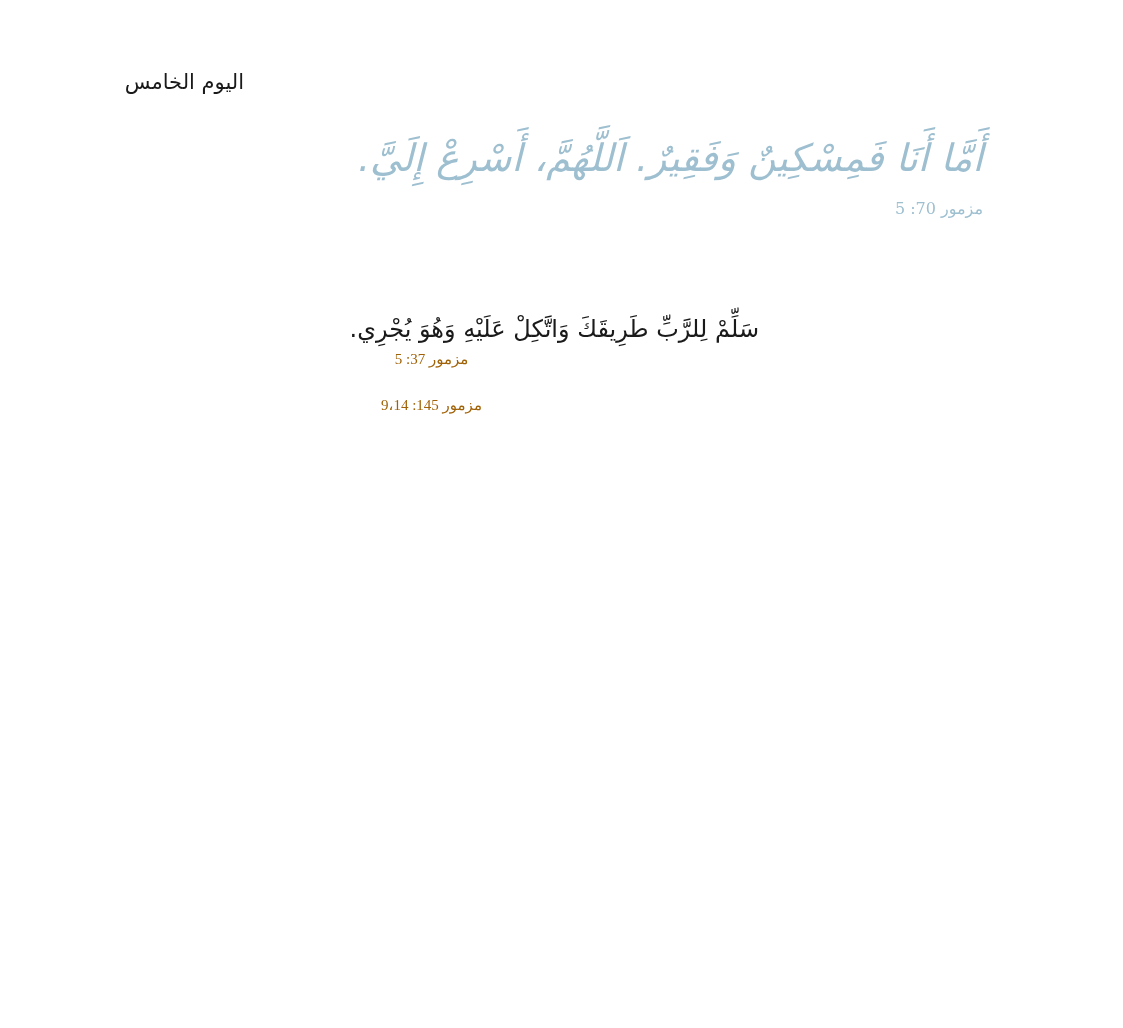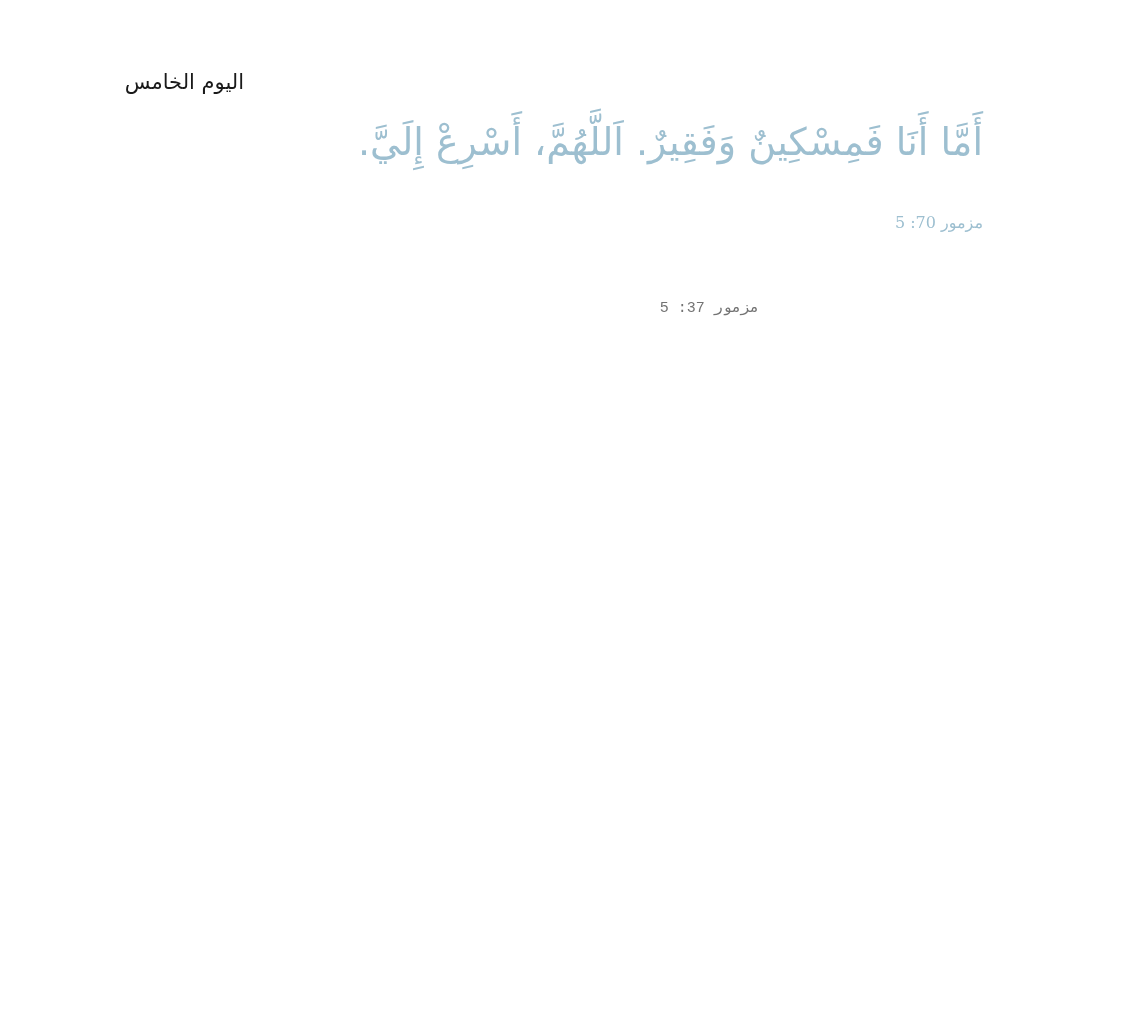--- a/index.html
+++ b/index.html
@@ -37,31 +37,32 @@
     .epigraph {
       position: absolute;
       left: 240px;
       width: 743px;
       direction: rtl;
       text-align: right;
     }
     .epigraph-text {
       position: absolute;
       right: 0;
-      top: 106px;
+      top: 122px;
       font-family: "DejaVu Sans", sans-serif;
       font-size: 38px;
       line-height: 72px;
       color: #9dbfd0;
       white-space: nowrap;
+      font-style: italic;
     }
     .epigraph-ref {
       position: absolute;
       right: 0;
-      top: 212px;
+      top: 198px;
       font-family: "DejaVu Serif", serif;
       font-size: 16px;
       line-height: 22px;
       color: #9dbfd0;
       white-space: nowrap;
     }
     .verse-block {
       position: absolute;
       left: 104px;
       width: 655px;
@@ -71,44 +72,46 @@
     .verse-text {
       font-family: "DejaVu Sans", sans-serif;
       font-size: 24px;
       line-height: 50px;
       color: #1a1a1a;
       margin: 0;
       text-align: justify;
       text-align-last: right;
     }
     .verse-ref {
-      font-family: Liberation Mono, monospace;
+      font-family: Liberation Serif, serif;
       font-size: 15px;
       line-height: 22px;
-      color: #737373;
+      color: #a16207;
       margin-top: -6px;
-      text-align: right;
+      text-align: center;
     }
     #block-1 { top: 304px; }
     #block-2 { top: 400px; }
     #block-3 { top: 553px; }
   </style>
 </head>
 <body>
 
 <div class="page">
 
   <div class="day-title">اليوم الخامس</div>
 
   <div class="epigraph">
     <div class="epigraph-text">أَمَّا أَنَا فَمِسْكِينٌ وَفَقِيرٌ. اَللَّهُمَّ، أَسْرِعْ إِلَيَّ.</div>
     <div class="epigraph-ref">مزمور 70: 5</div>
   </div>
 
   <div class="verse-block" id="block-1">
+    <p class="verse-text">سَلِّمْ لِلرَّبِّ طَرِيقَكَ وَاتَّكِلْ عَلَيْهِ وَهُوَ يُجْرِي.</p>
     <div class="verse-ref">مزمور 37: 5</div>
   </div>
 
   <div class="verse-block" id="block-2">
+    <div class="verse-ref">مزمور 145: 9،14</div>
   </div>
 
 
 </div>
 
 </body></html>

